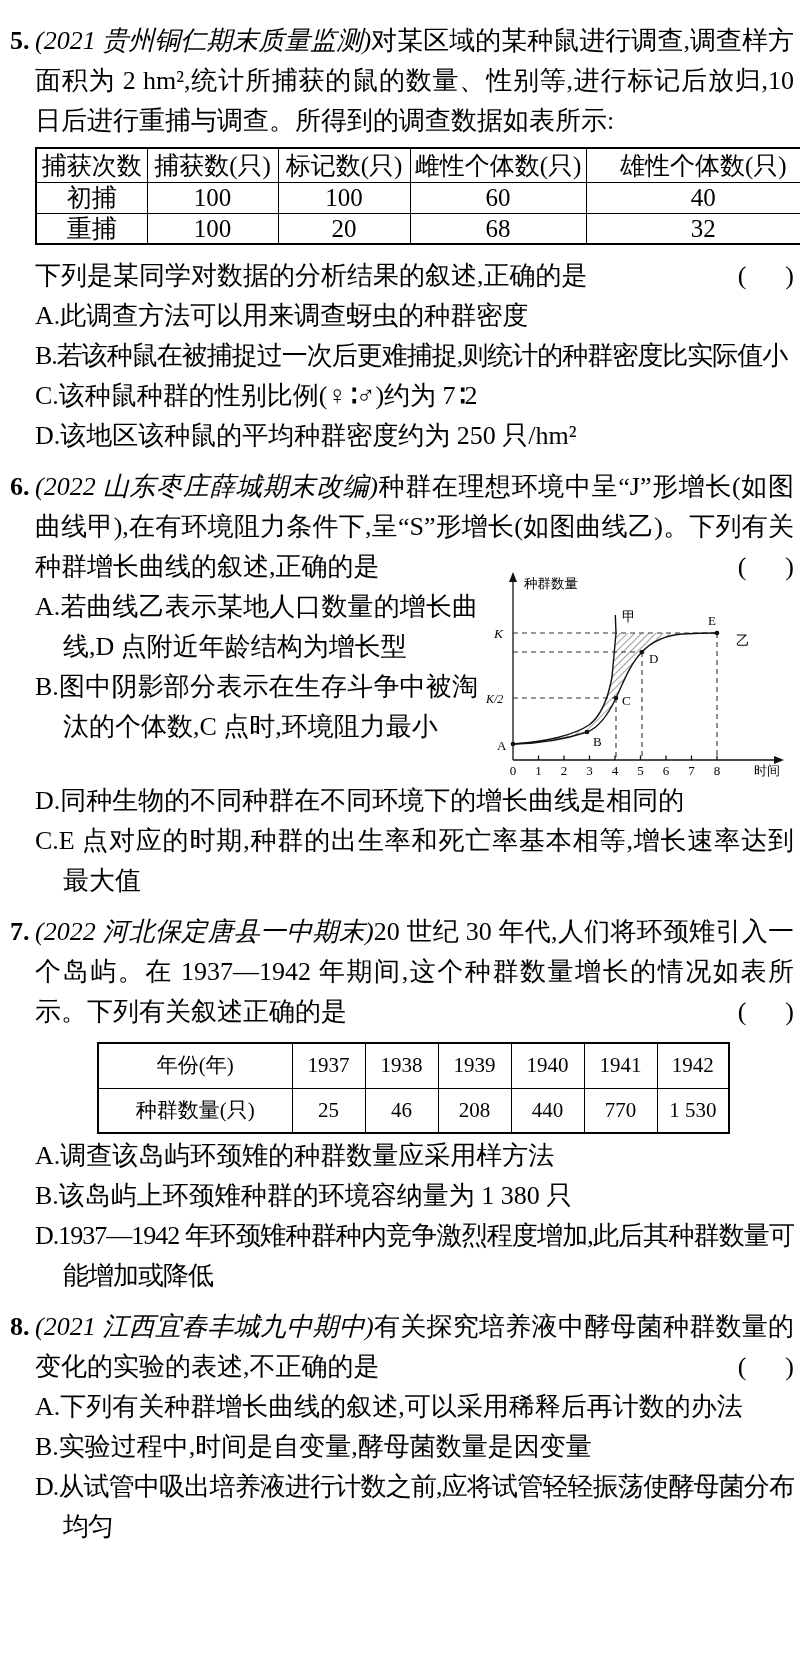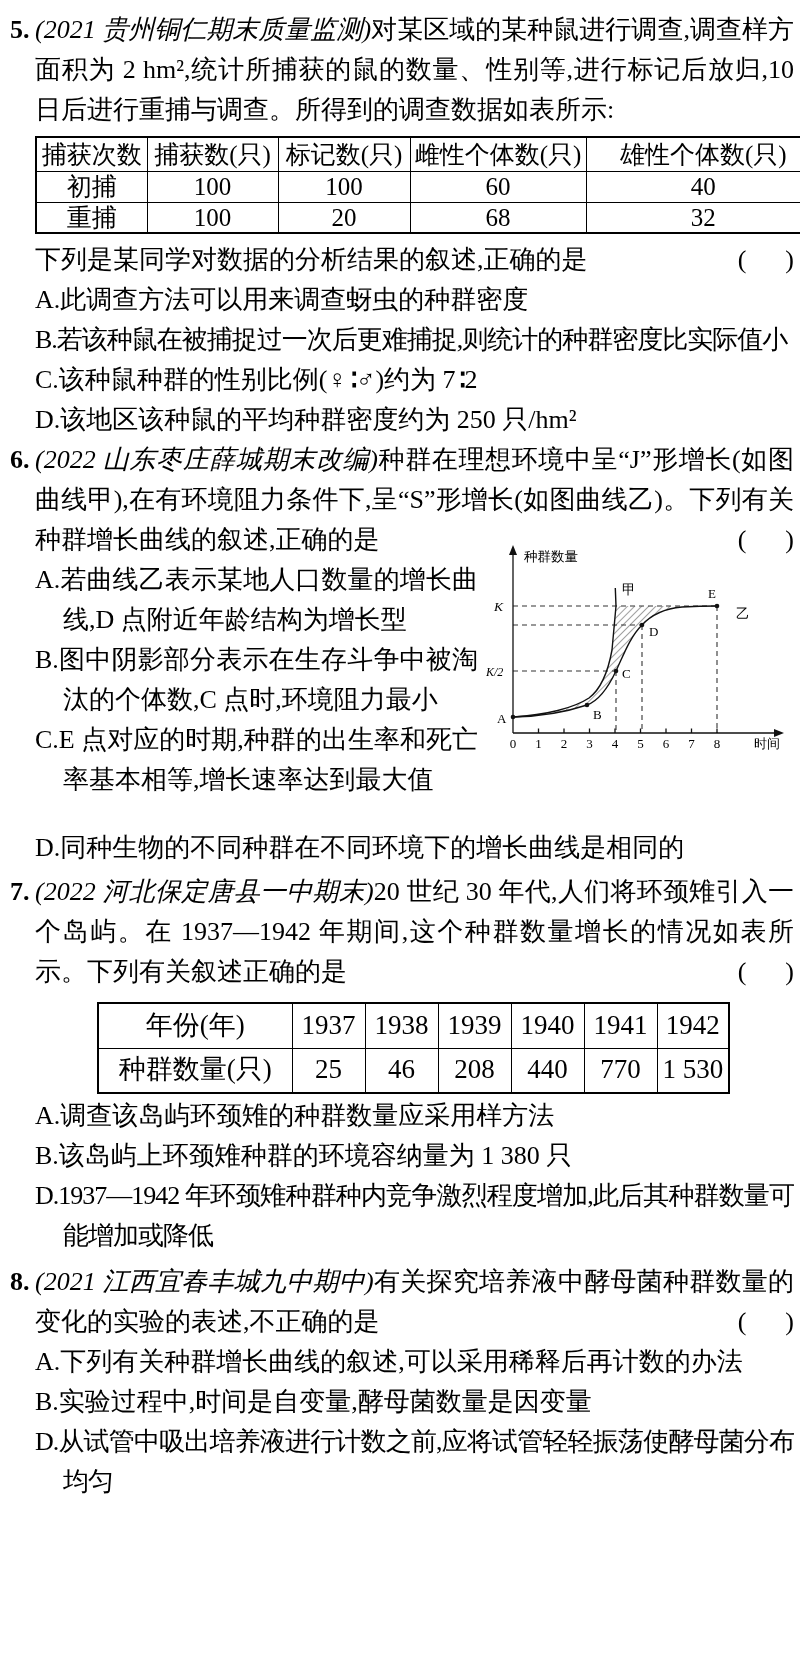--- a/index.html
+++ b/index.html
@@ -6,32 +6,32 @@
   html,body { background:#ffffff; }
   body {
     width:800px; height:1657px; overflow:hidden;
     color:#000;
     font-family:"Liberation Serif","DejaVu Serif",serif;
     font-size:26px; line-height:40px;
   }
   .page { width:800px; height:1657px; padding:10px 6px 0 0; }
   .q { position:relative; padding-left:35px; text-align:justify; }
   .qnum { position:absolute; left:10px; top:0; font-weight:bold; }
-  .stem { position:relative; }
+  .stem { position:relative;margin-top:11px; }
   .source { font-style:italic; }
   .bracket { position:absolute; right:0; bottom:0; white-space:pre; }
   .opt { padding-left:28px; text-indent:-28px; }
   .tight { letter-spacing:-1px; }
 
   table { border-collapse:collapse; table-layout:fixed; }
   .t1 { width:755px; margin:6px 0 6px 0; border:2px solid #000; }
   .t1 td { border:1.5px solid #000; text-align:center; font-size:25px; height:31px; line-height:1.1; }
   .t1 tr.hdr td { height:34px; }
   .t2 { width:631px; margin:10px 0 2px 62px; border:2px solid #000; }
-  .t2 td { border:1.5px solid #000; text-align:center; font-size:27px; height:45px; line-height:1.1; }
+  .t2 td { border:1.5px solid #000; text-align:center; font-size:21px; height:45px; line-height:1.1; }
 
   .figure { float:right; width:308px; height:212px; margin:-18px 0 0 8px; }
   .figure text { font-family:"Liberation Serif","DejaVu Serif",serif; }
   .q6-d { clear:right; margin-top:28px; }
   #q7 { margin-top:4px; }
   #q8 { margin-top:6px; }
 </style>
 </head>
 <body>
 
@@ -145,22 +145,22 @@
           <text x="154.5" y="206">5</text>
           <text x="180" y="206">6</text>
           <text x="205.5" y="206">7</text>
           <text x="231" y="206">8</text>
         </g>
         <text x="268" y="206" font-size="13">时间</text>
       </svg>
 
       <div class="opt">A.若曲线乙表示某地人口数量的增长曲线,D 点附近年龄结构为增长型</div>
       <div class="opt">B.图中阴影部分表示在生存斗争中被淘汰的个体数,C 点时,环境阻力最小</div>
+      <div class="opt q6-d">D.同种生物的不同种群在不同环境下的增长曲线是相同的</div>
       <div class="opt">C.E 点对应的时期,种群的出生率和死亡率基本相等,增长速率达到最大值</div>
-      <div class="opt q6-d">D.同种生物的不同种群在不同环境下的增长曲线是相同的</div>
     </div>
   </div>
 
   <div class="q" id="q7">
     <span class="qnum">7.</span>
     <div class="stem"><span class="source">(2022 河北保定唐县一中期末)</span><span>20 世纪 30 年代,人们将环颈雉引入一个岛屿。在 1937—1942 年期间,这个种群数量增长的情况如表所示。下列有关叙述正确的是</span><span class="bracket">(      )</span></div>
 
     <table class="t2">
       <tbody>
           <tr>

